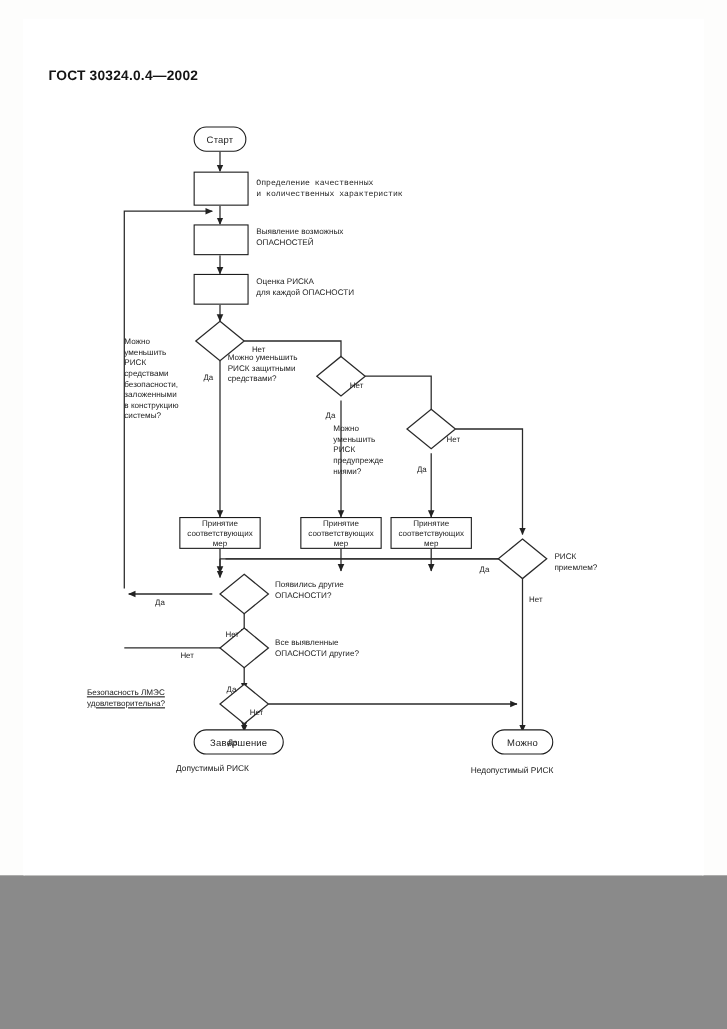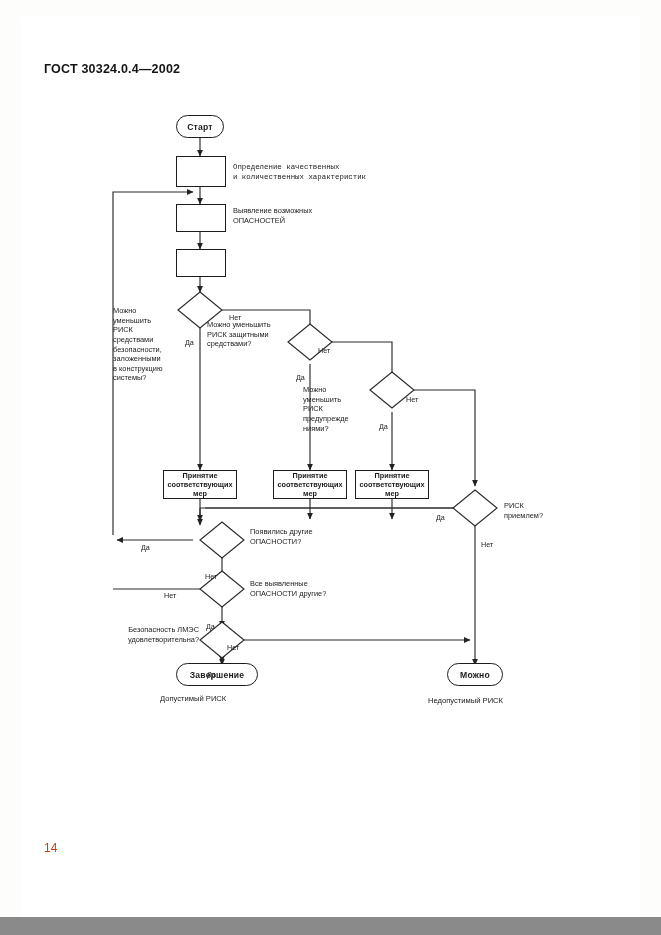--- a/index.html
+++ b/index.html
@@ -1,19 +1,19 @@
 <!DOCTYPE html>
 <html><head>
 <meta charset="utf-8">
 <style>
   html,body{margin:0;padding:0;background:#8a8a8a;}
   body{font-family:"Liberation Sans",sans-serif;}
   #page{
     position:relative;
-    width:661px;height:917px;
+    width:661px;height:796px;
     background:#fdfdfc;
     margin:0 auto;
     overflow:hidden;
   }
   #sheet{
     position:absolute;
     left:22px;top:18px;
     width:617px;height:899px;
     background:#ffffff;
     box-shadow:0 0 0 1px #ffffff;
@@ -43,21 +43,21 @@
     font-size:10.5px;
     color:#2a2a2a;
     letter-spacing:.3px;
   }
   #chart{
     position:absolute;
     left:0;top:0;
     width:661px;height:935px;
   }
   
-  .node{position:absolute;box-sizing:border-box;font-weight:bold;}
+  .node{position:absolute;box-sizing:border-box;}
   .term{
     border:1.3px solid #1c1c1c;
     border-radius:22px;
     background:#fff;
     display:flex;align-items:center;justify-content:center;
     font-size:8.6px;color:#1b1b1b;
     letter-spacing:.2px;
   }
   .proc{
     border:1.3px solid #1c1c1c;
@@ -184,20 +184,22 @@
 
   <div class="node proc" style="left:176px;top:156px;width:50px;height:31px;"></div>
   <div class="ntext" style="left:233px;top:163px;width:180px;font-family:Liberation Mono, monospace;">Определение качестве­нных
 и количественных характеристик</div>
 
   <div class="node proc" style="left:176px;top:204px;width:50px;height:28px;"></div>
   <div class="ntext" style="left:233px;top:206px;width:180px;">Выявление возможных
 ОПАСНОСТЕЙ</div>
 
   <div class="node proc" style="left:176px;top:249px;width:50px;height:28px;"></div>
+  <div class="ntext" style="left:233px;top:251px;width:180px;">Оценка РИСКА
+для каждой ОПАСНОСТИ</div>
 
   <div class="node proc lbl" style="left:163px;top:470px;width:74px;height:29px;">Принятие
 соответствующих
 мер</div>
   <div class="node proc lbl" style="left:273px;top:470px;width:74px;height:29px;">Принятие
 соответствующих
 мер</div>
   <div class="node proc lbl" style="left:355px;top:470px;width:74px;height:29px;">Принятие
 соответствующих
 мер</div>
@@ -223,21 +225,21 @@
 
   <div class="difield" style="left:504px;top:501px;width:70px;">РИСК
 приемлем?</div>
 
   <div class="difield" style="left:250px;top:527px;width:110px;">Появились другие
 ОПАСНОСТИ?</div>
 
   <div class="difield" style="left:250px;top:579px;width:118px;">Все выявленные
 ОПАСНОСТИ другие?</div>
 
-  <div class="difield" style="left:79px;top:625px;width:120px;text-align:right;">Безопасность ЛМЭС
+  <div class="difield" style="left:79px;top:625px;width:120px;text-align:left;text-decoration:underline;">Безопасность ЛМЭС
 удовлетворительна?</div>
 
   <div class="ylab" style="left:229px;top:297px;">Нет</div>
   <div class="ylab" style="left:185px;top:322px;">Да</div>
 
   <div class="ylab" style="left:318px;top:330px;">Нет</div>
   <div class="ylab" style="left:296px;top:357px;">Да</div>
 
   <div class="ylab" style="left:406px;top:379px;">Нет</div>
   <div class="ylab" style="left:379px;top:406px;">Да</div>

